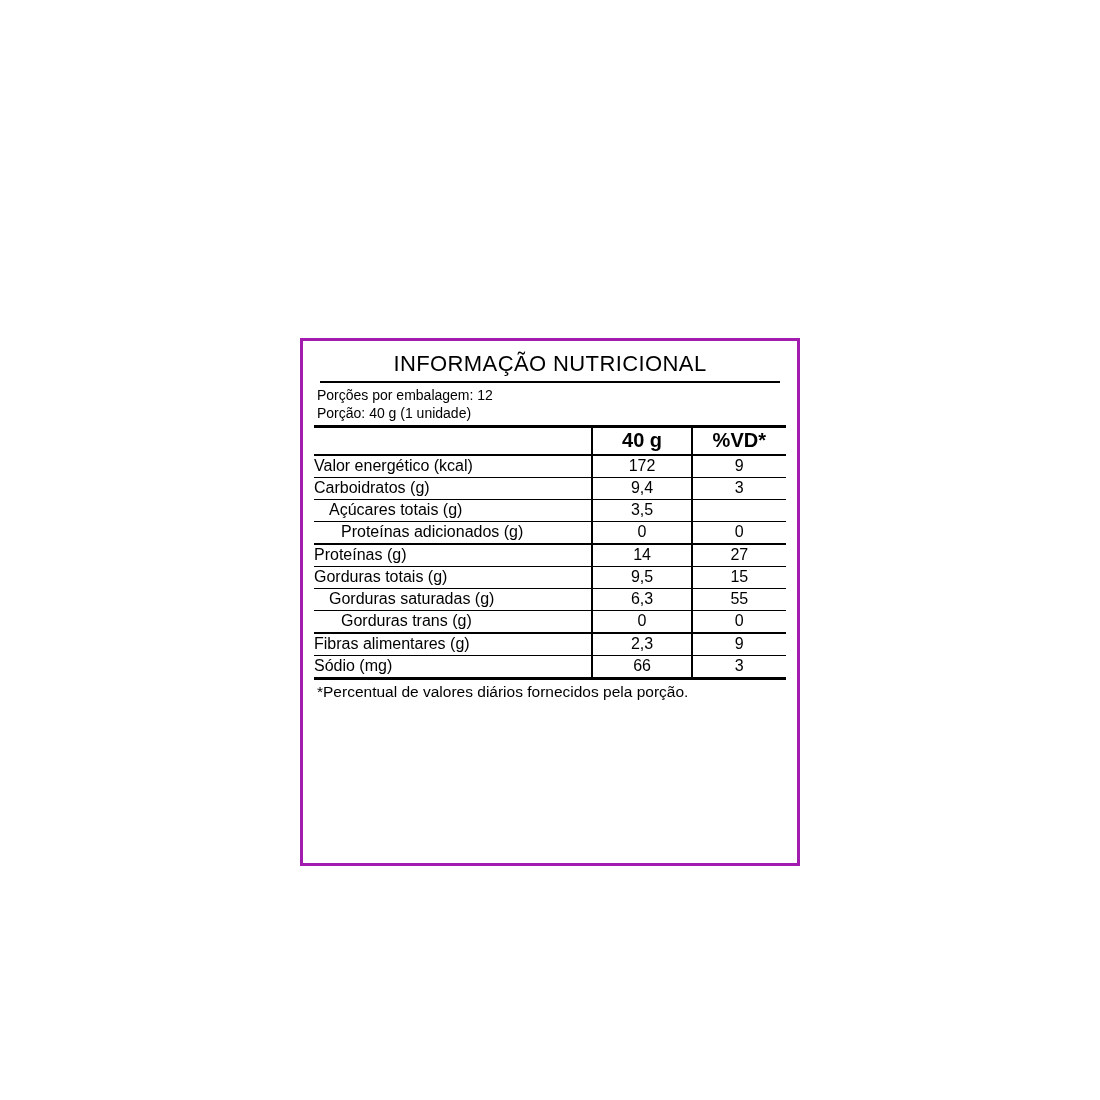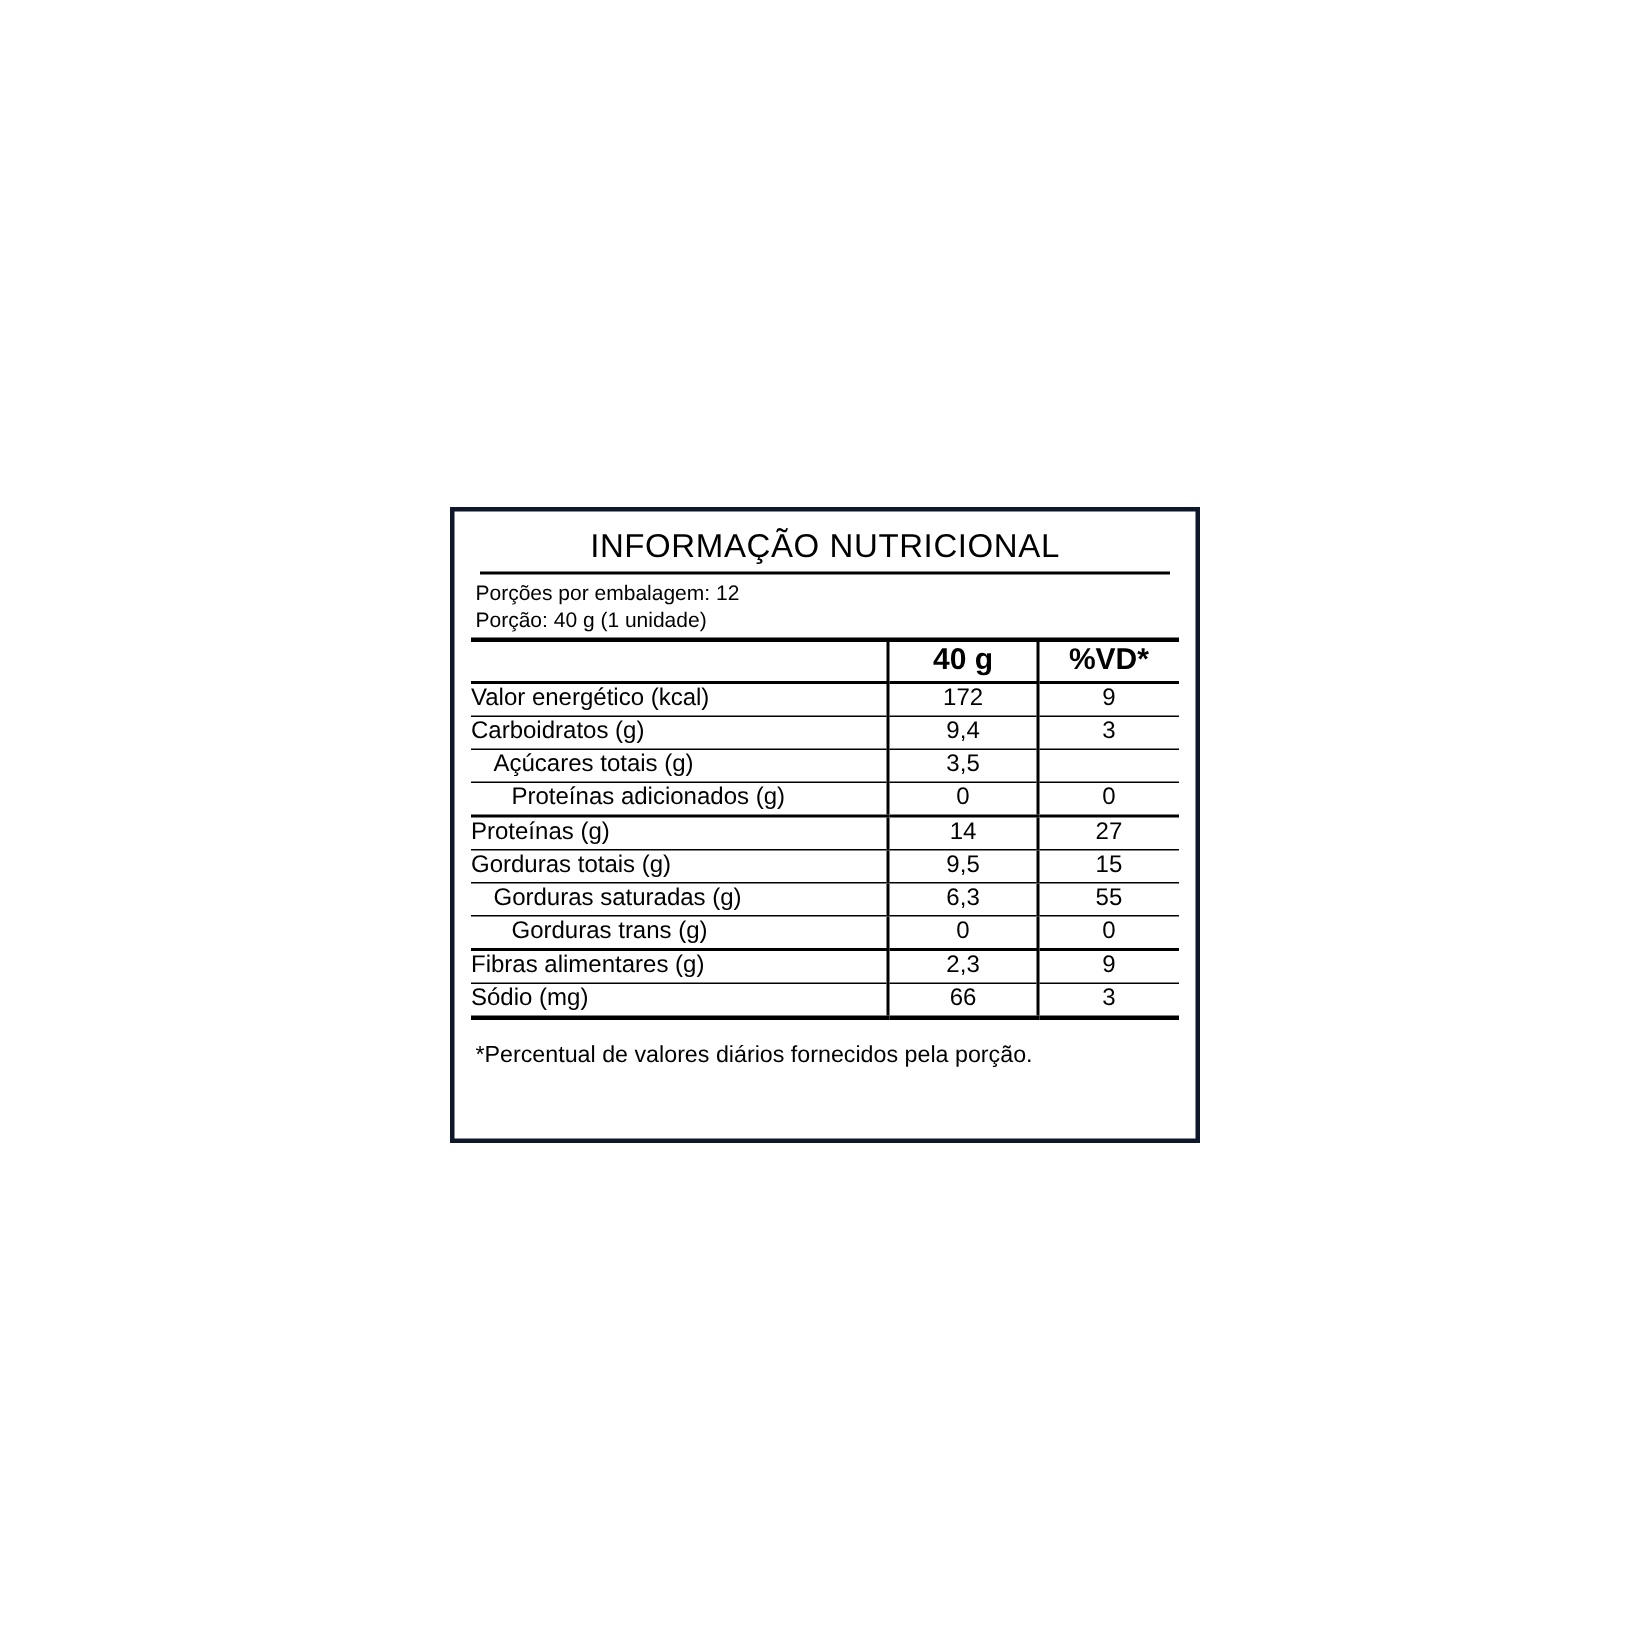--- a/index.html
+++ b/index.html
@@ -14,22 +14,22 @@
     color: #000000;
     position: relative;
     overflow: hidden;
   }
 
   #nutrition-panel {
     position: absolute;
     left: 300px;
     top: 338px;
     width: 500px;
-    height: 424px;
-    border: 3px solid #0f172a;
+    height: 528px;
+    border: 3px solid #a21caf;
     background: #fff;
     box-sizing: border-box;
     padding: 0;
   }
 
   .panel-inner {
     padding: 6px 11px 0 11px;
     box-sizing: border-box;
     height: 100%;
   }
@@ -96,21 +96,20 @@
     border-left: 2px solid #000;
   }
 
   tr.thick td { border-bottom: 2px solid #000; }
   tr.last td { border-bottom: 3px solid #000; }
 
   .footnote {
     font-size: 15.5px;
     padding: 3px 0 0 3px;
     white-space: nowrap;
-    margin-top: 12px;
   }
 </style>
 </head>
 <body>
 
 <div id="nutrition-panel">
   <div class="panel-inner">
 
     <div class="panel-title">INFORMAÇÃO NUTRICIONAL</div>
 

